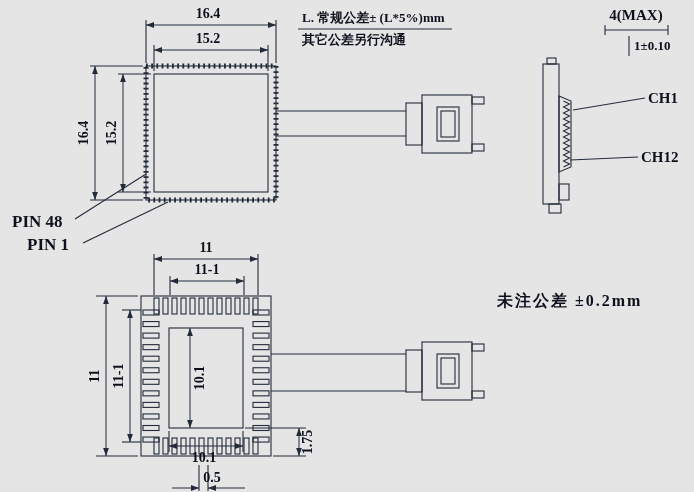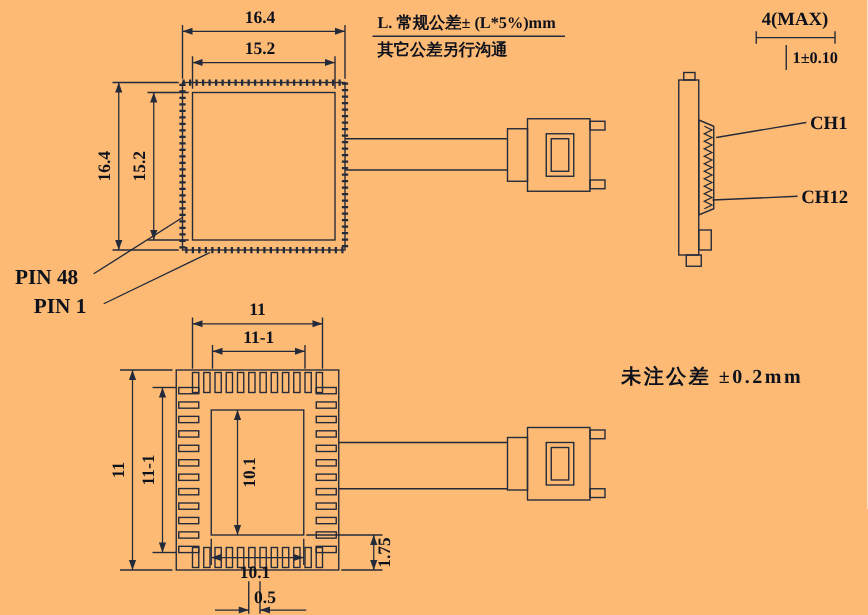--- a/index.html
+++ b/index.html
@@ -1,17 +1,17 @@
 <!DOCTYPE html>
 <html><head>
 <meta charset="utf-8">
 <style>
   html,body{margin:0;padding:0;background:#ffffff;}
   body{width:694px;height:492px;font-family:"Liberation Serif","DejaVu Serif",serif;}
-  .canvas{position:relative;width:694px;height:492px;background:#fdba74;overflow:hidden;}
+  .canvas{position:relative;width:694px;height:492px;background:#e5e5e5;overflow:hidden;}
   svg{display:block;}
   svg line,svg rect,svg polyline,svg polygon{stroke:#232a3a;fill:none;stroke-width:1.1;}
   svg .dim{stroke-width:1;}
   svg .serr{stroke-width:5;stroke-dasharray:1.8 3.4;}
   svg text{fill:#0d111c;stroke:none;font-weight:bold;font-family:"Liberation Serif","DejaVu Serif",serif;}
   .t13{font-size:13px;}
   .t14{font-size:14px;}
   .t15{font-size:15px;}
   .t17{font-size:17px;}
   .t16sp{font-size:16px;letter-spacing:2px;}

